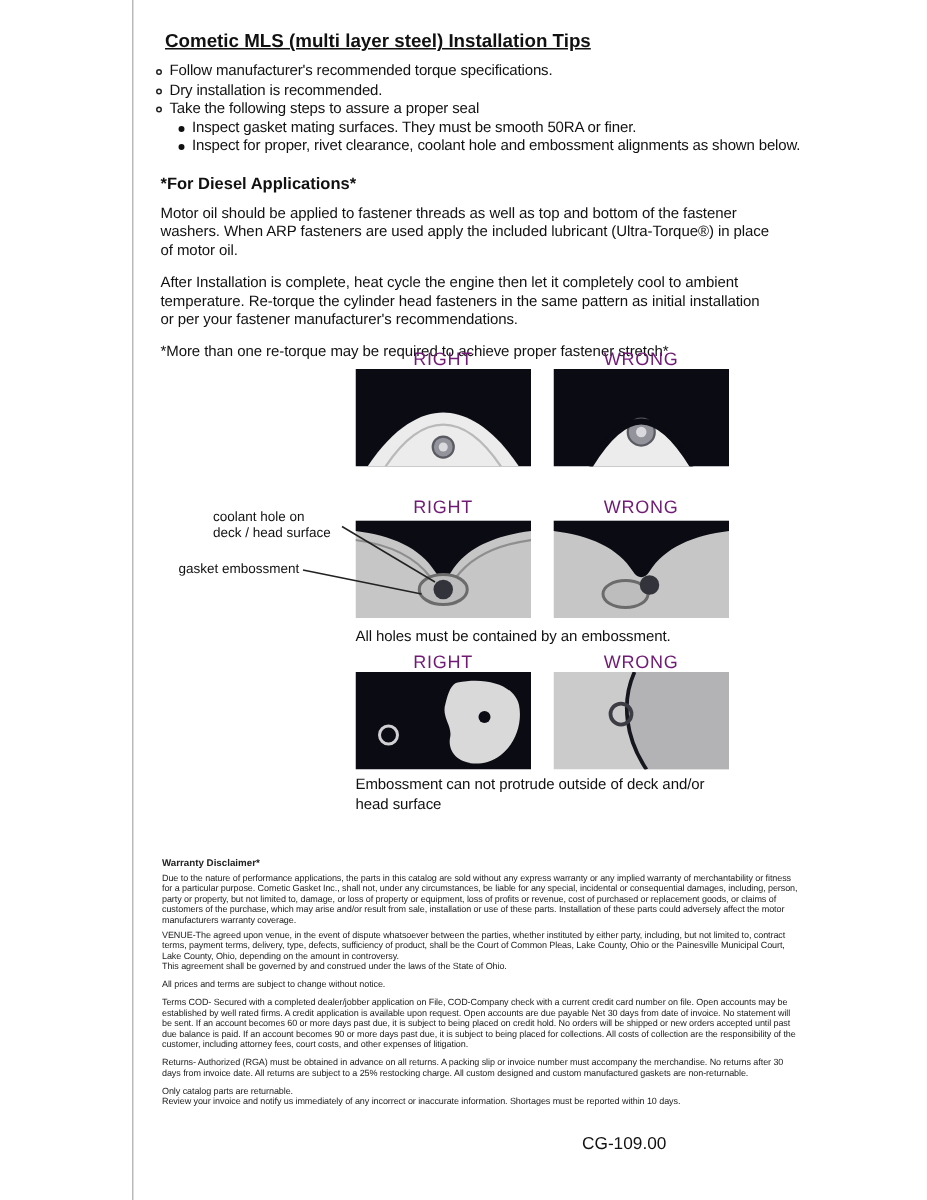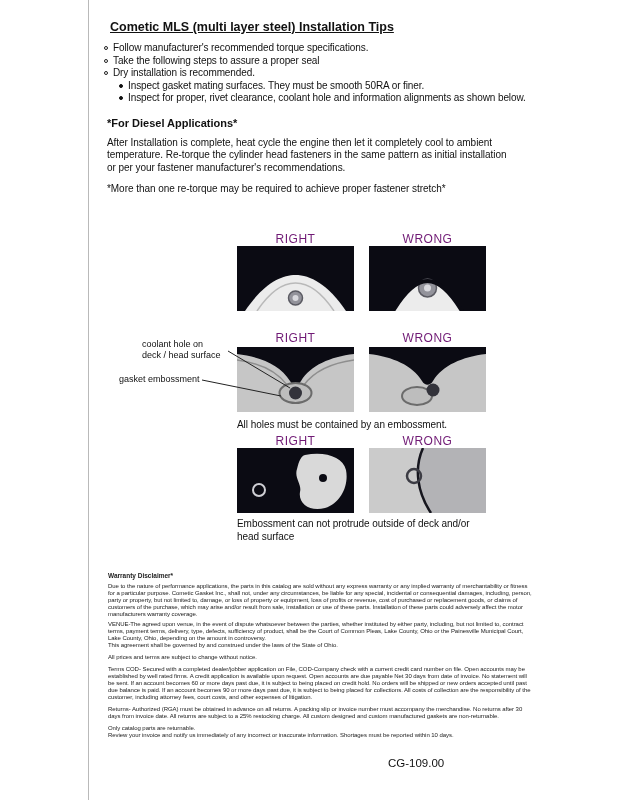--- a/index.html
+++ b/index.html
@@ -57,38 +57,39 @@
   <div class="content">
     <div class="title">Cometic MLS (multi layer steel) Installation Tips</div>
 
     <div class="bullets">
       <div class="bullet">
         <span class="marker"></span>
         <span>Follow manufacturer's recommended torque specifications.</span>
       </div>
       <div class="bullet">
         <span class="marker"></span>
-        <span>Take the following steps to assure a proper seal</span>
+        <span>Dry installation is recommended.</span>
       </div>
       <div class="bullet">
         <span class="marker"></span>
-        <span>Dry installation is recommended.</span>
+        <span>Take the following steps to assure a proper seal</span>
       </div>
       <div class="bullet sub">
         <span class="marker"></span>
         <span>Inspect gasket mating surfaces.  They must be smooth 50RA or finer.</span>
       </div>
       <div class="bullet sub">
         <span class="marker"></span>
-        <span>Inspect for proper, rivet clearance, coolant hole and information alignments as shown below.</span>
+        <span>Inspect for proper, rivet clearance, coolant hole and embossment alignments as shown below.</span>
       </div>
     </div>
 
     <div class="diesel">
       <div class="diesel-heading">*For Diesel Applications*</div>
+      <p class="dp">Motor oil should be applied to fastener threads as well as top and bottom of the fastener washers. When ARP fasteners are used apply the included lubricant (Ultra-Torque®) in place of motor oil.</p>
       <p class="dp">After Installation is complete, heat cycle the engine then let it completely cool to ambient temperature. Re-torque the cylinder head fasteners in the same pattern as initial installation or per your fastener manufacturer's recommendations.</p>
       <p class="dp">*More than one re-torque may be required to achieve proper fastener stretch*</p>
     </div>
   </div>
 
   <div class="diagrams">
 
     <div class="dg-label col-r row1-label">RIGHT</div>
     <div class="dg-label col-w row1-label">WRONG</div>
     <div class="panel col-r row1-panel">

